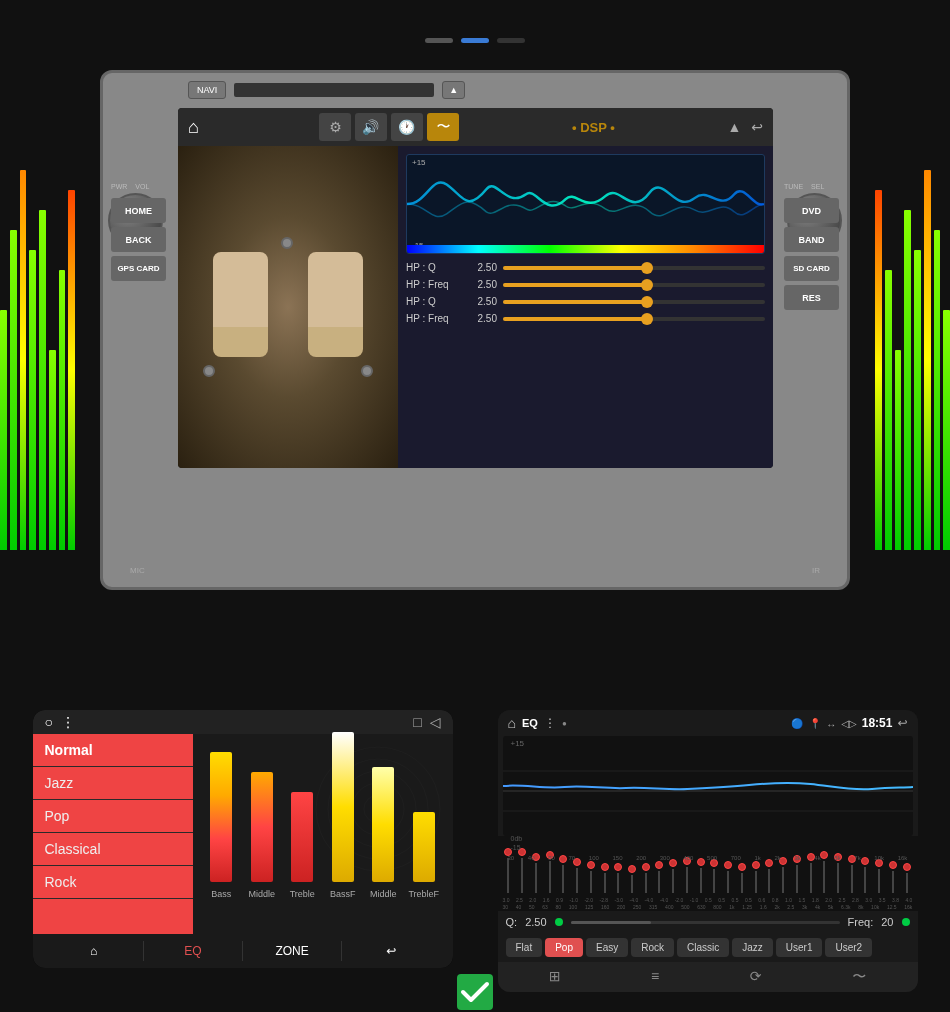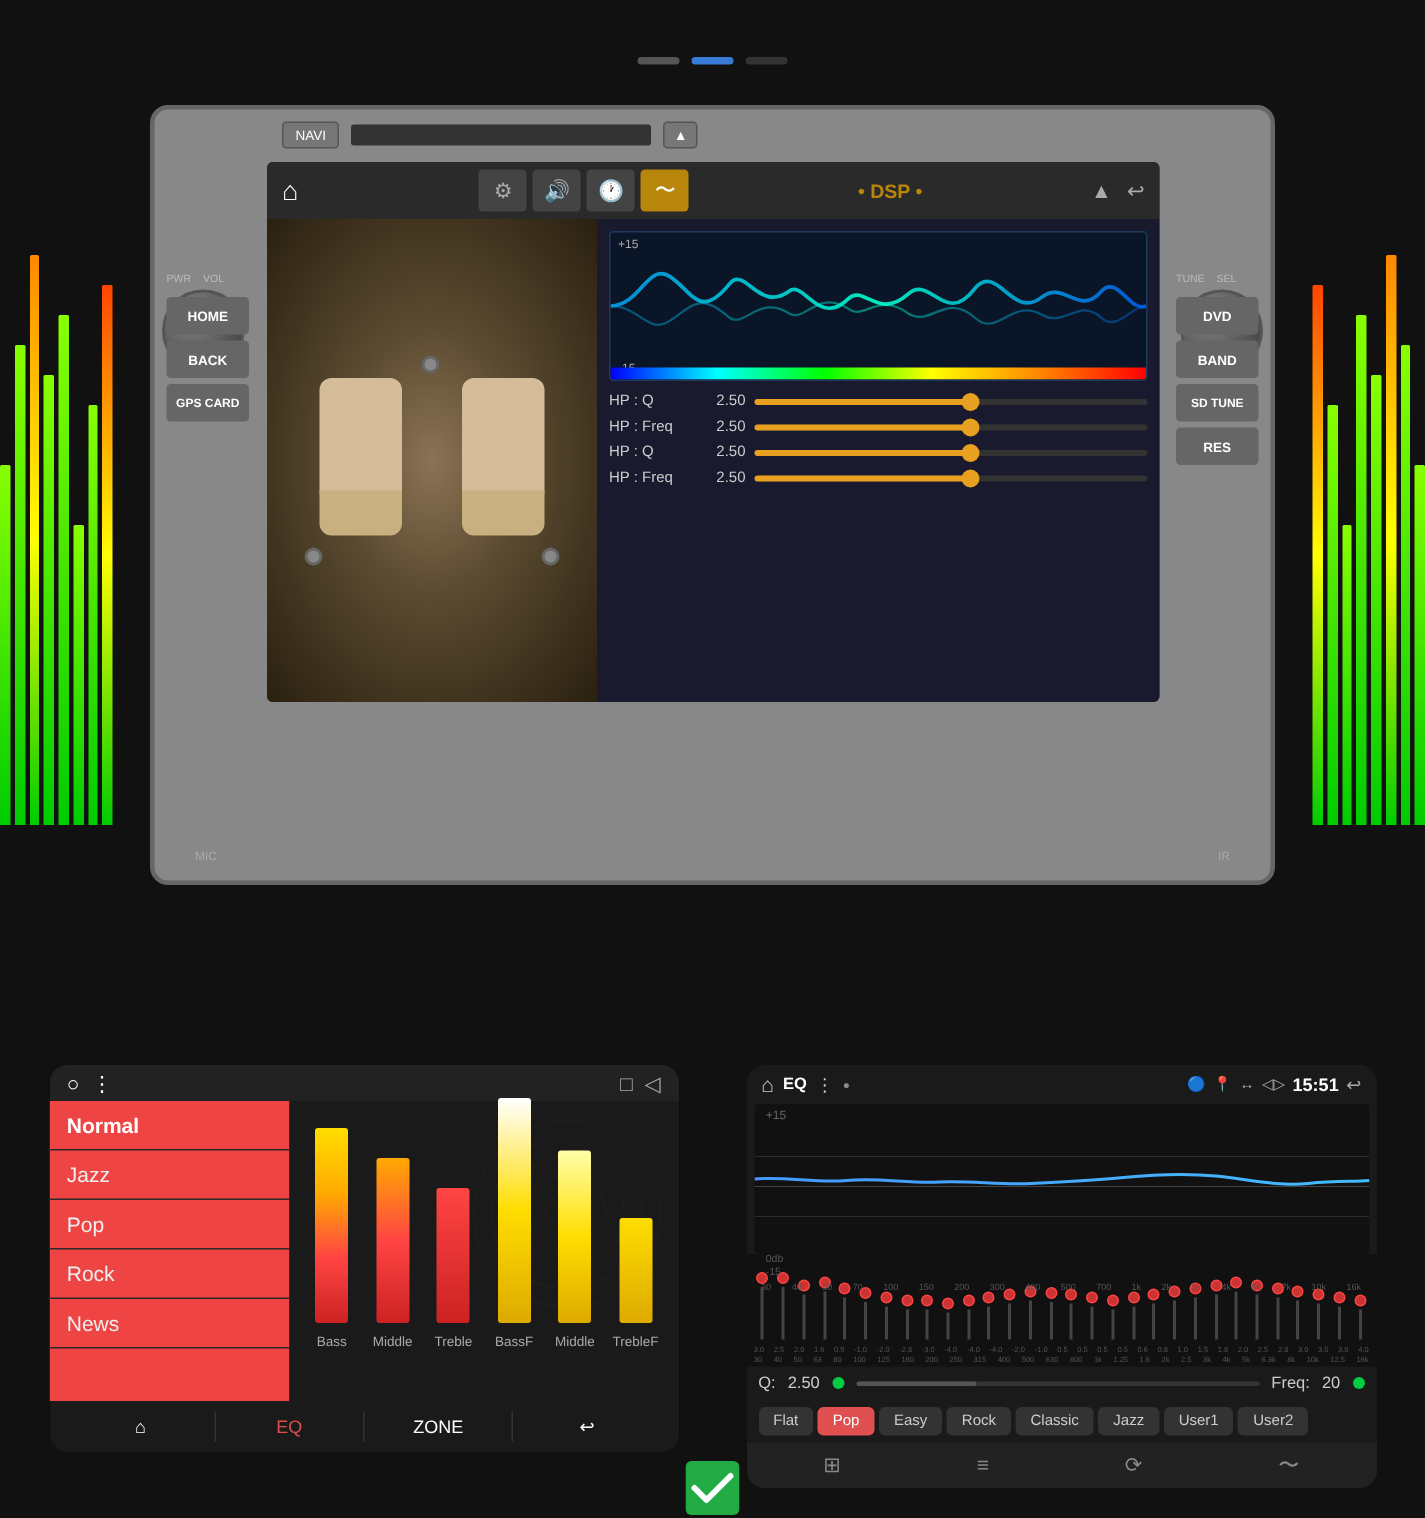--- a/index.html
+++ b/index.html
@@ -604,21 +604,21 @@
     <div class="radio-btn" style="font-size:8px;">GPS CARD</div>
   </div>
 
   <div class="radio-right-buttons">
     <div style="display:flex;gap:8px;font-size:7px;color:#bbb;margin-bottom:4px;margin-top:75px;">
       <span>TUNE</span>
       <span>SEL</span>
     </div>
     <div class="radio-btn">DVD</div>
     <div class="radio-btn">BAND</div>
-    <div class="radio-btn" style="font-size:8px;">SD TUNE</div>
+    <div class="radio-btn" style="font-size:8px;">SD CARD</div>
     <div class="radio-btn">RES</div>
   </div>
 
   <div class="mic-label">MIC</div>
 
   <div class="ir-label">IR</div>
 
   <div class="screen">
 
     <div class="screen-header">
@@ -729,22 +729,22 @@
         <span class="h-icon">◁</span>
       </div>
     </div>
 
     <div class="eq6-content">
 
       <div class="preset-list">
         <div class="preset-item active">Normal</div>
         <div class="preset-item">Jazz</div>
         <div class="preset-item">Pop</div>
+        <div class="preset-item">Classical</div>
         <div class="preset-item">Rock</div>
-        <div class="preset-item">News</div>
       </div>
 
       <div class="eq6-bars">
 
         <svg class="vinyl-bg" viewBox="0 0 130 130">
           <circle cx="65" cy="65" r="62" fill="none" stroke="#888" stroke-width="1" opacity="0.3"></circle>
           <circle cx="65" cy="65" r="50" fill="none" stroke="#888" stroke-width="1" opacity="0.3"></circle>
           <circle cx="65" cy="65" r="38" fill="none" stroke="#888" stroke-width="1" opacity="0.3"></circle>
           <circle cx="65" cy="65" r="26" fill="none" stroke="#888" stroke-width="1" opacity="0.3"></circle>
           <circle cx="65" cy="65" r="14" fill="none" stroke="#888" stroke-width="1" opacity="0.3"></circle>
@@ -815,21 +815,21 @@
         <span style="font-size:14px;">⌂</span>
         <span style="font-weight:bold;color:#fff;">EQ</span>
         <span style="font-size:12px;">⋮</span>
         <span style="font-size:8px;color:#888;">●</span>
       </div>
       <div class="status-icons">
         <span>🔵</span>
         <span>📍</span>
         <span>↔</span>
         <span>◁▷</span>
-        <span class="time-display">15:51</span>
+        <span class="time-display">18:51</span>
         <span style="font-size:12px;">↩</span>
       </div>
     </div>
 
     <div class="eq30-graph">
       <div style="display:flex;justify-content:space-between;padding:3px 8px;font-size:8px;color:#666;">
         <span>+15</span>
       </div>
       <svg width="100%" height="80" viewBox="0 0 400 80" preserveAspectRatio="none">
         <defs>

